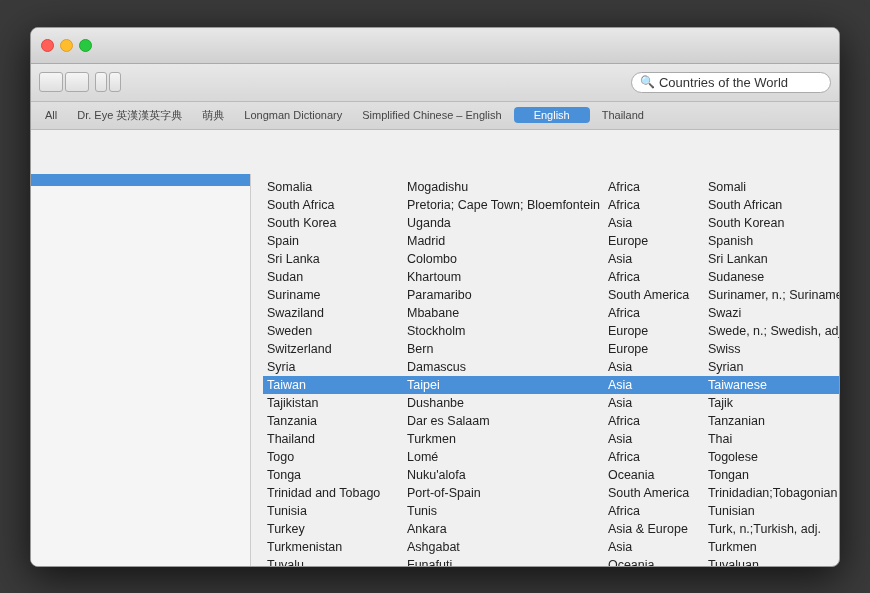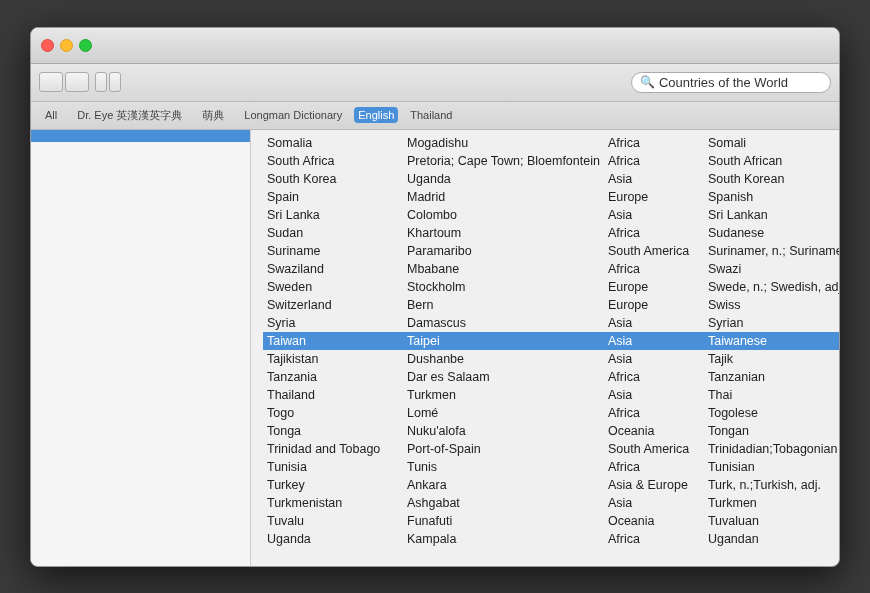--- a/index.html
+++ b/index.html
@@ -149,33 +149,34 @@
       font-size: 11px;
       color: #444;
       cursor: pointer;
       border-radius: 3px;
       white-space: nowrap;
     }
     .tab.active {
       background: #4a90d9;
       color: white;
       border-radius: 4px;
-      padding: 2px 4px;
+      padding: 2px 20px;
     }
     .tab-more {
       margin-left: auto;
       font-size: 12px;
       color: #666;
       cursor: pointer;
     }
     
     .main {
       display: flex;
       flex: 1;
       overflow: hidden;
+      margin-top: 44px;
     }
     
     .sidebar {
       width: 220px;
       background: #f5f5f5;
       border-right: 1px solid #ccc;
       overflow-y: auto;
       flex-shrink: 0;
     }
     .sidebar-item {
@@ -246,20 +247,21 @@
       <input class="search-input" type="text" value="Countries of the World" style="">
       <div class="search-clear">✕</div>
     </div>
   </div>
 
   <div class="tabs">
     <div class="tab">All</div>
     <div class="tab">Dr. Eye 英漢漢英字典</div>
     <div class="tab">萌典</div>
     <div class="tab">Longman Dictionary</div>
+    <div class="tab">Simplified Chinese – English</div>
     <div class="tab active">English</div>
     <div class="tab">Thailand</div>
     <div class="tab-more"></div>
   </div>
 
   <div class="main">
 
     <div class="sidebar">
       <div class="sidebar-item active"></div>
     </div>

